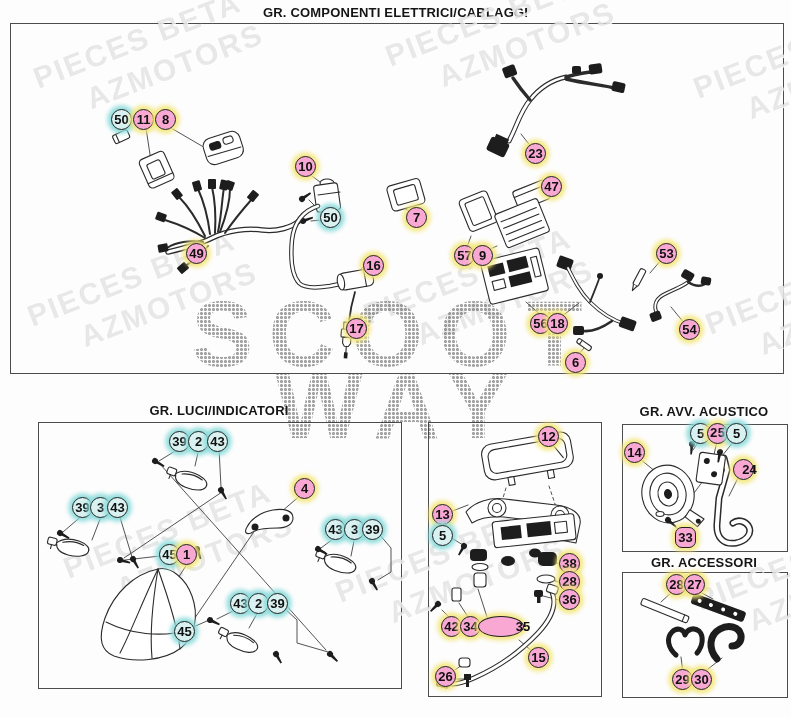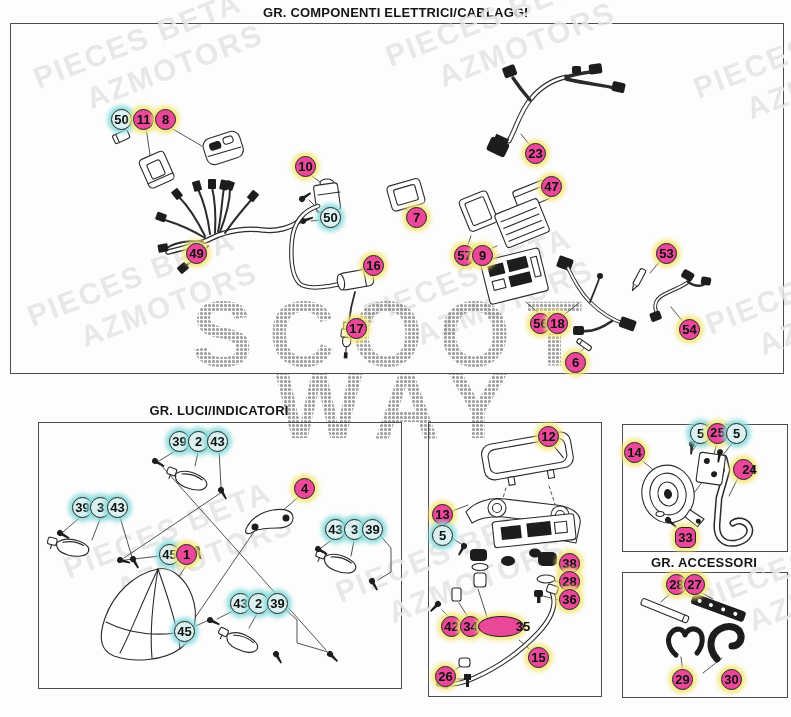--- a/index.html
+++ b/index.html
@@ -7,21 +7,21 @@
          font-family:"Liberation Sans", sans-serif;color:#111;}
   .ptitle{position:absolute;font-weight:bold;font-size:13px;letter-spacing:.2px;
           text-align:center;white-space:nowrap;color:#151515;}
   .panel{position:absolute;border:1px solid #4c4c4c;background:transparent;}
   .art{position:absolute;left:0;top:0;z-index:3;}
   
   .balloon{position:absolute;z-index:5;width:21px;height:21px;margin-left:-11px;margin-top:-11px;
            border:1.4px solid #222;border-radius:50%;box-sizing:border-box;
            display:flex;align-items:center;justify-content:center;
            font-size:13px;font-weight:bold;line-height:1;color:#101010;}
-  .balloon.y{background:#ec4899;box-shadow:0 0 4px 3.5px rgba(243,230,120,.92);}
+  .balloon.y{background:#f9a8d4;box-shadow:0 0 4px 3.5px rgba(243,230,120,.92);}
   .balloon.c{background:#d9f1f1;box-shadow:0 0 4px 3.5px rgba(140,219,219,.95);}
   
   .wm{position:absolute;z-index:1;transform:rotate(-21deg);transform-origin:left top;
       font-weight:bold;font-size:30px;letter-spacing:2px;line-height:1.25;
       color:rgba(125,125,125,.18);text-shadow:1px 1px 0 rgba(255,255,255,.85);
       white-space:nowrap;pointer-events:none;}
   .wm .wm2{display:block;margin-left:42px;}
   .halftone{font-family:"Liberation Sans",sans-serif;font-weight:bold;font-size:92px;
             letter-spacing:16px;opacity:.5;}
 </style>
@@ -37,20 +37,21 @@
       <div class="wm" style="left: 22px; top: 300px;"><span class="wm1">PIECES BETA</span><span class="wm2">AZMOTORS</span></div>
       <div class="wm" style="left: 358px; top: 298px;"><span class="wm1">PIECES BETA</span><span class="wm2">AZMOTORS</span></div>
       <div class="wm" style="left: 700px; top: 308px;"><span class="wm1">PIECES BETA</span><span class="wm2">AZMOTORS</span></div>
       <div class="wm" style="left: 58px; top: 552px;"><span class="wm1">PIECES BETA</span><span class="wm2">AZMOTORS</span></div>
       <div class="wm" style="left: 330px; top: 576px;"><span class="wm1">PIECES BETA</span><span class="wm2">AZMOTORS</span></div>
       <div class="wm" style="left: 690px; top: 584px;"><span class="wm1">PIECES BETA</span><span class="wm2">AZMOTORS</span></div>
     </div>
 
   <div class="ptitle" style="left:0;top:5px;width:791px;">GR. COMPONENTI ELETTRICI/CABLAGGI</div>
   <div class="ptitle" style="left:38px;top:403px;width:362px;">GR. LUCI/INDICATORI</div>
+  <div class="ptitle" style="left:622px;top:404px;width:164px;">GR. AVV. ACUSTICO</div>
   <div class="ptitle" style="left:622px;top:555px;width:164px;">GR. ACCESSORI</div>
 
   <div class="panel" style="left:10px;top:23px;width:772px;height:349px;"></div>
   <div class="panel" style="left:38px;top:422px;width:362px;height:265px;"></div>
   <div class="panel" style="left:428px;top:422px;width:172px;height:273px;"></div>
   <div class="panel" style="left:622px;top:424px;width:164px;height:126px;"></div>
   <div class="panel" style="left:622px;top:572px;width:164px;height:124px;"></div>
 
   <svg class="art" width="791" height="717" viewBox="0 0 791 717" stroke="#2b2b2b" stroke-width="1.1" fill="none" stroke-linecap="round" stroke-linejoin="round">
     <defs>
@@ -448,15 +449,15 @@
       <div class="balloon y" style="left: 446px; top: 677px;">26</div>
       <div class="balloon c" style="left: 701px; top: 434px;">5</div>
       <div class="balloon y" style="left: 718px; top: 434px; font-family: Liberation Mono, monospace;">25</div>
       <div class="balloon c" style="left: 737px; top: 434px;">5</div>
       <div class="balloon y" style="left: 635px; top: 453px;">14</div>
       <div class="balloon y" style="left: 744px; top: 470px; padding-left: 12px;">24</div>
       <div class="balloon y" style="left: 686px; top: 538px; border-radius: 7px;">33</div>
       <div class="balloon y" style="left: 677px; top: 585px;">28</div>
       <div class="balloon y" style="left: 695px; top: 585px;">27</div>
       <div class="balloon y" style="left: 683px; top: 680px;">29</div>
-      <div class="balloon y" style="left: 732px; top: 680px;">30</div>
+      <div class="balloon y" style="left: 702px; top: 680px;">30</div>
     </div>
 </div>
 
 </body></html>

